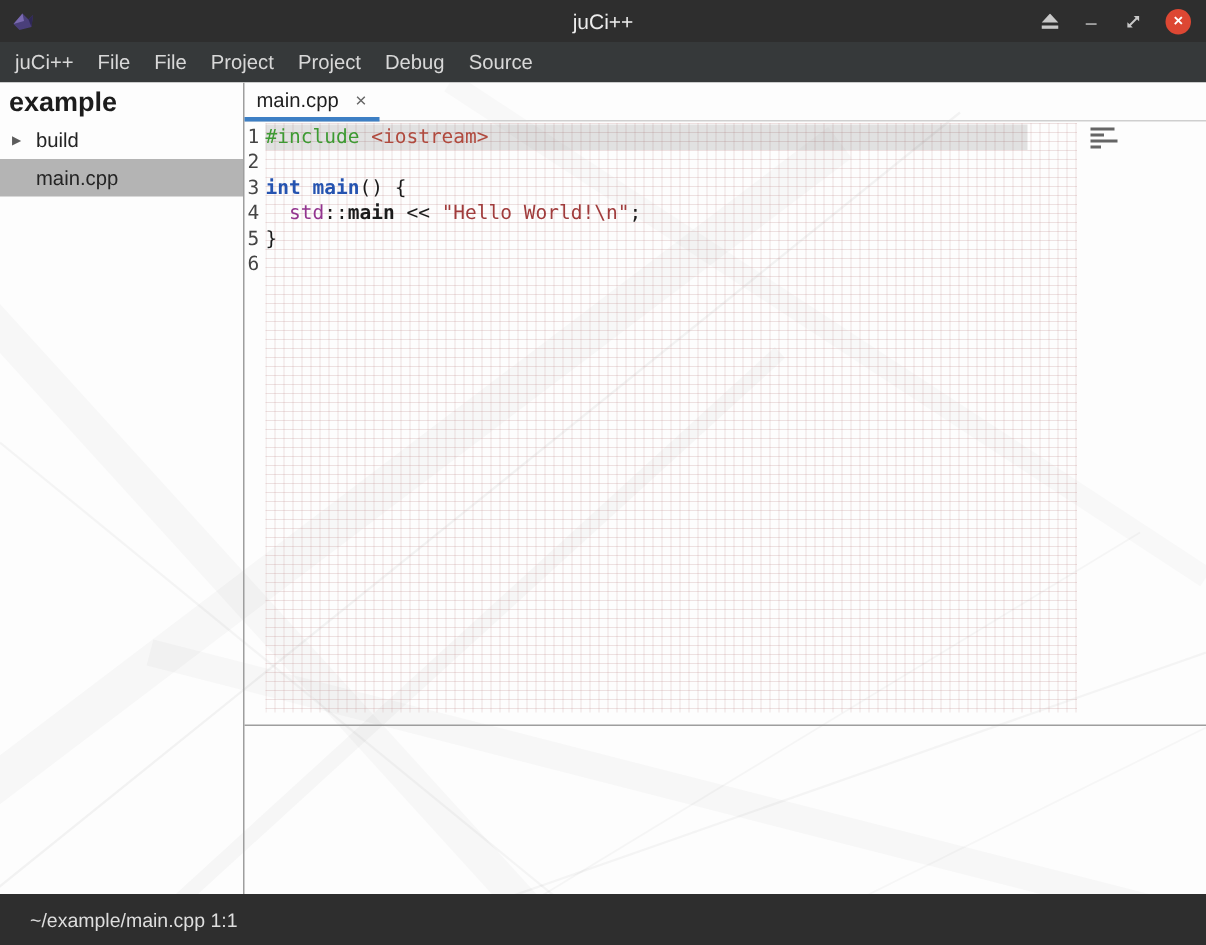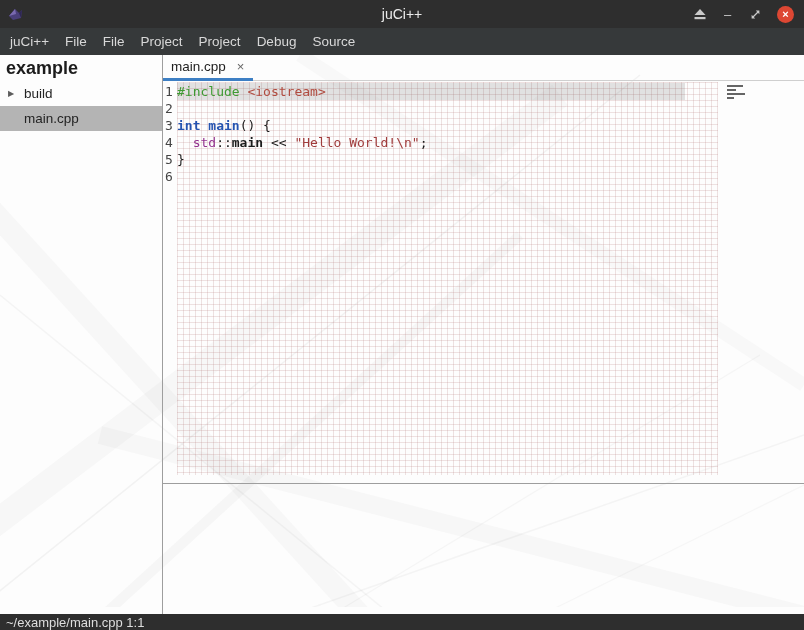--- a/index.html
+++ b/index.html
@@ -89,24 +89,24 @@
   .minimap i { display: block; height: 2px; background: #4a4a4a; opacity: 0.85; }
   .minimap .m1 { width: 16px; }
   .minimap .m2 { width: 9px; }
   .minimap .m3 { width: 18px; }
   .minimap .m4 { width: 7px; }
 
   .bottom-panel { flex: 1; border-top: 1px solid #9e9e9e; background: transparent; }
 
   
   .statusbar {
-    height: 16px; flex: none;
+    height: 34px; flex: none;
     background: var(--titlebar-bg, #2e2e2e);
-    color: #dedede; display: flex; align-items: flex-end;
-    padding-left: 6px; font-size: 13px;
+    color: #dedede; display: flex; align-items: center;
+    padding-left: 20px; font-size: 13px;
   }
 </style>
 </head>
 <body>
 
 <div class="window">
 
   <div class="titlebar">
     <span class="app-icon">
       <svg width="17" height="15" viewBox="0 0 17 15">

